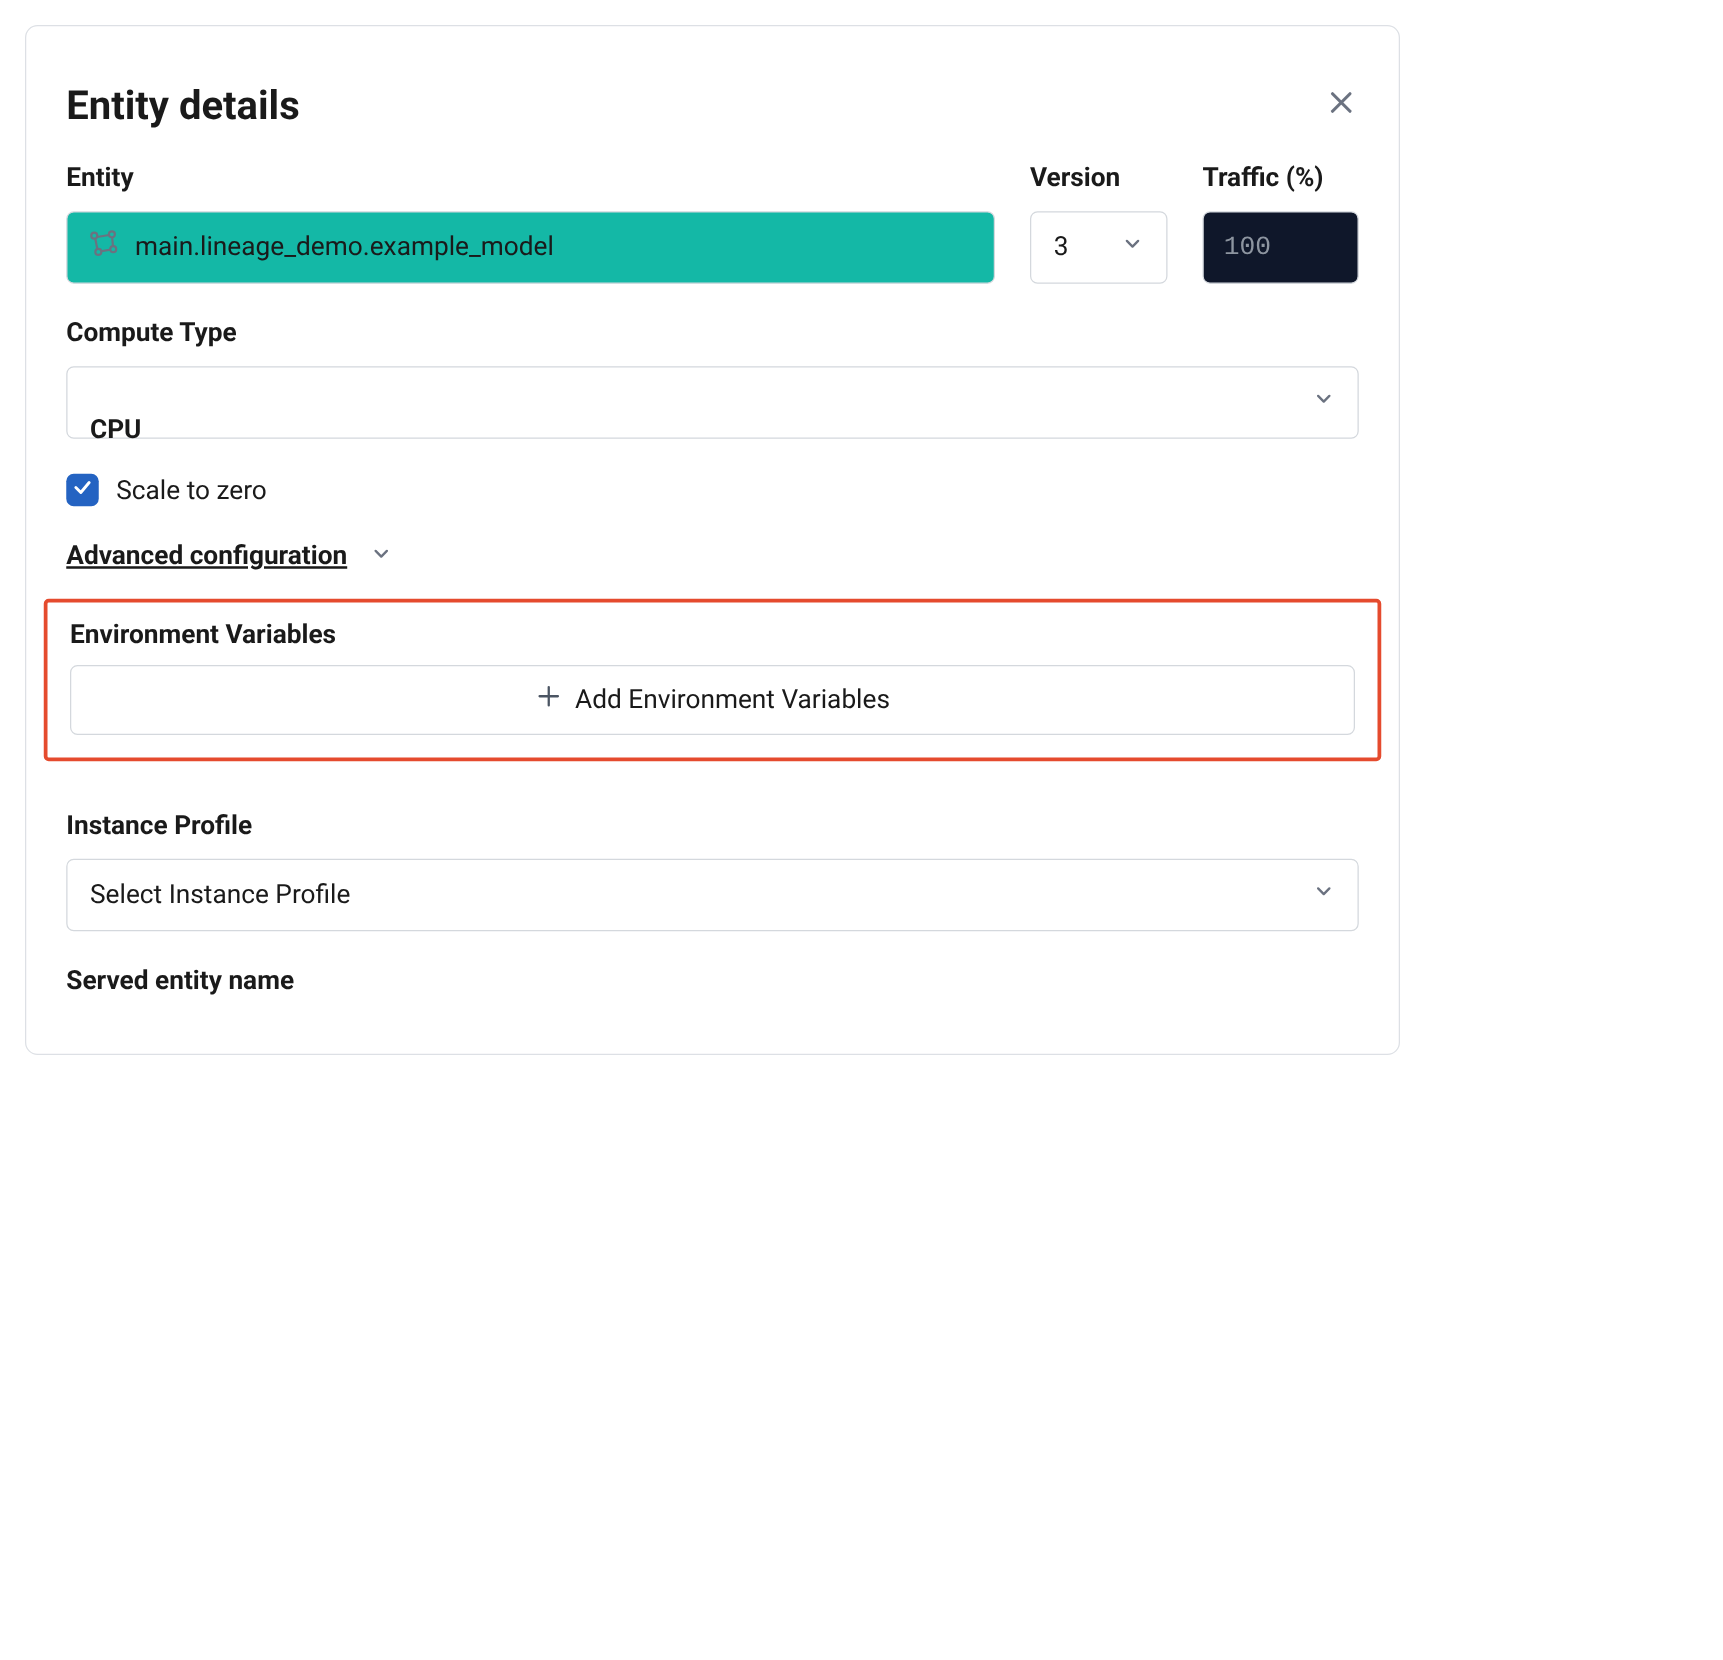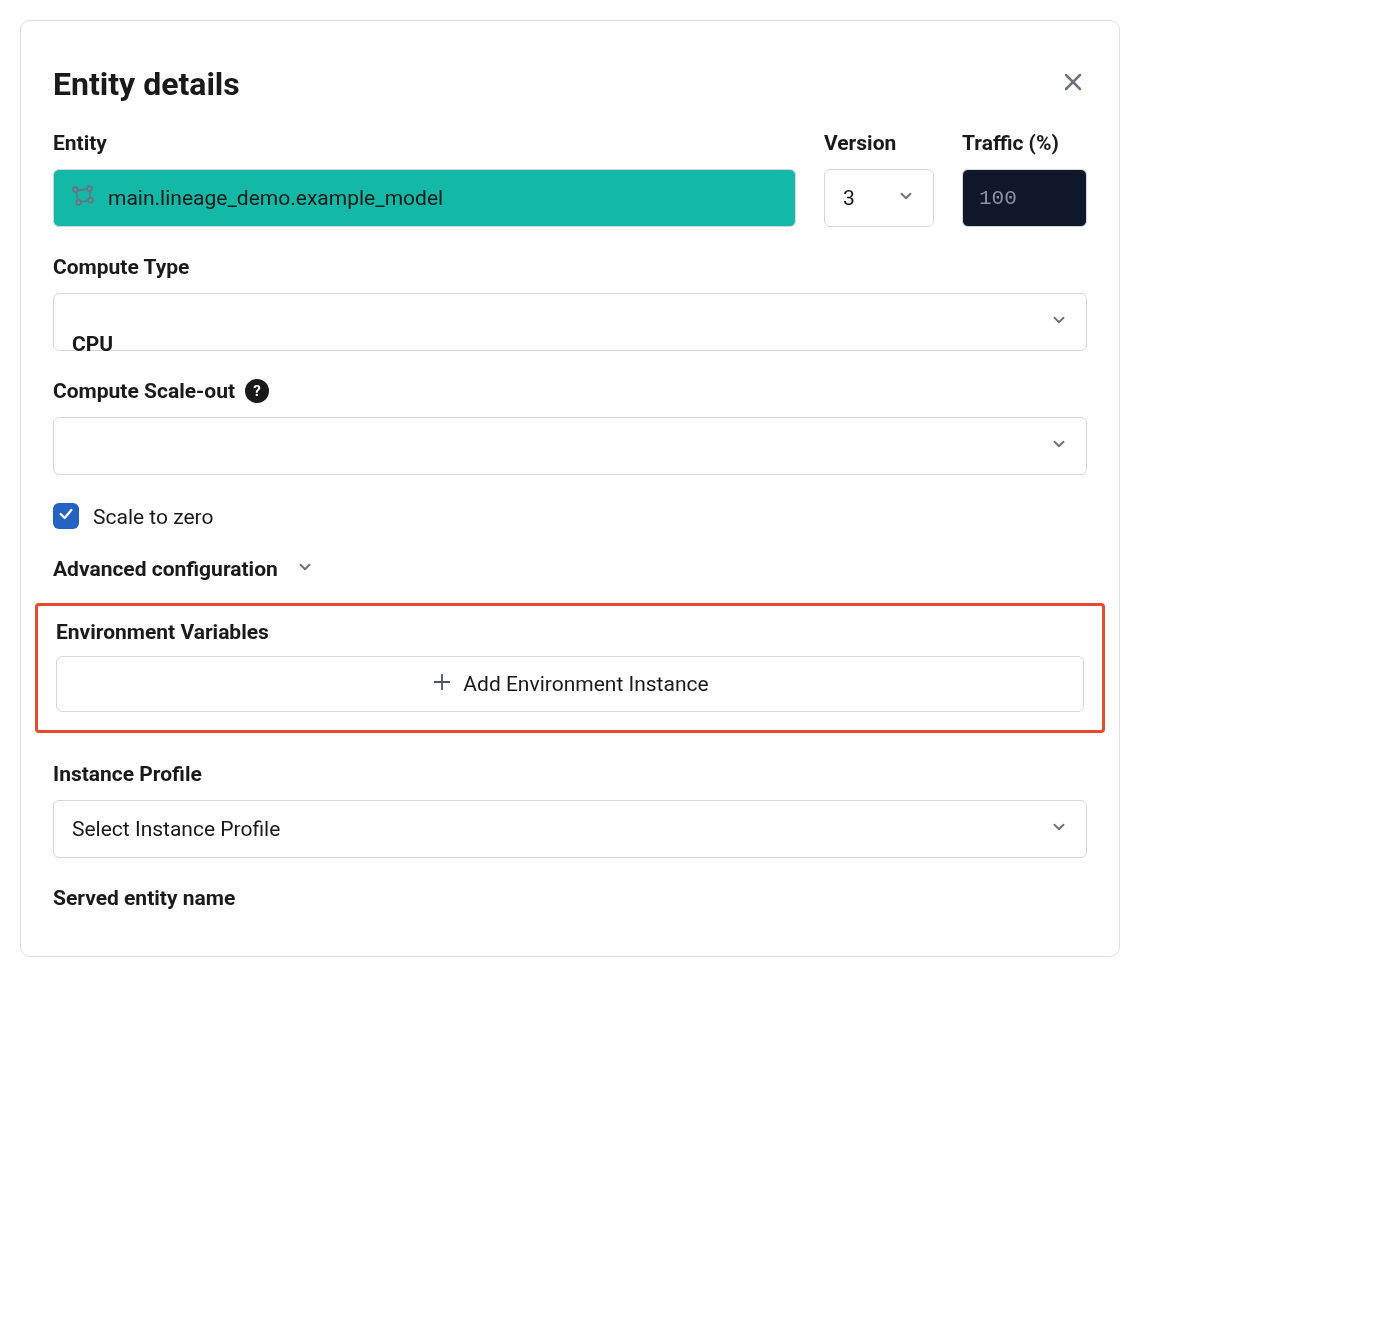--- a/index.html
+++ b/index.html
@@ -134,34 +134,35 @@
       font-size: 21px;
       color: #1a1a1a;
     }
     
     .expander-row {
       display: flex;
       align-items: center;
       gap: 18px;
       cursor: pointer;
       margin-bottom: 22px;
+      text-decoration: underline;
     }
     .expander-label {
       font-size: 21px;
       font-weight: 700;
       color: #1a1a1a;
     }
     
     .highlighted-section {
       border: 3px solid #e54b2e;
       border-radius: 4px;
       padding: 14px 18px 18px 18px;
       margin-left: -18px;
       margin-right: -18px;
-      margin-bottom: 29px;
+      margin-bottom: 40px;
     }
     
     .add-button {
       border: 1px solid #d4d8dd;
       border-radius: 6px;
       padding: 14px;
       font-size: 21px;
       color: #1a1a1a;
       background: #fff;
       display: flex;
@@ -249,34 +250,20 @@
     <div class="select-box">
       <span class="value bold">CPU</span>
       <span class="chevron-down">
         <svg width="18" height="18" viewBox="0 0 24 24" fill="none" stroke-width="2.5" stroke-linecap="round" stroke-linejoin="round">
           <polyline points="6 9 12 15 18 9"></polyline>
         </svg>
       </span>
     </div>
   </div>
 
-  <div class="section">
-    <div class="field-label">
-      <span>Compute Scale-out</span>
-      <span class="help-circle">?</span>
-    </div>
-    <div class="select-box">
-      <span class="value"></span>
-      <span class="chevron-down">
-        <svg width="18" height="18" viewBox="0 0 24 24" fill="none" stroke-width="2.5" stroke-linecap="round" stroke-linejoin="round">
-          <polyline points="6 9 12 15 18 9"></polyline>
-        </svg>
-      </span>
-    </div>
-  </div>
 
   <div class="checkbox-row">
     <div class="checkbox">
       <span>
         <svg width="16" height="16" viewBox="0 0 24 24" fill="none" stroke-width="3.5" stroke-linecap="round" stroke-linejoin="round">
           <polyline points="4 12 10 18 20 6"></polyline>
         </svg>
       </span>
     </div>
     <span class="checkbox-label">Scale to zero</span>
@@ -293,21 +280,21 @@
 
   <div class="highlighted-section">
     <div class="field-label" style="margin-bottom:12px;">Environment Variables</div>
     <div class="add-button">
       <span class="plus-icon">
         <svg width="22" height="22" viewBox="0 0 24 24" fill="none" stroke-width="2" stroke-linecap="round">
           <line x1="12" y1="4" x2="12" y2="20"></line>
             <line x1="4" y1="12" x2="20" y2="12"></line>
         </svg>
       </span>
-      <span>Add Environment Instance</span>
+      <span>Add Environment Variables</span>
     </div>
   </div>
 
   <div class="section">
     <div class="field-label">Instance Profile</div>
     <div class="select-box">
       <span class="value placeholder-text">Select Instance Profile</span>
       <span class="chevron-down">
         <svg width="18" height="18" viewBox="0 0 24 24" fill="none" stroke-width="2.5" stroke-linecap="round" stroke-linejoin="round">
           <polyline points="6 9 12 15 18 9"></polyline>

